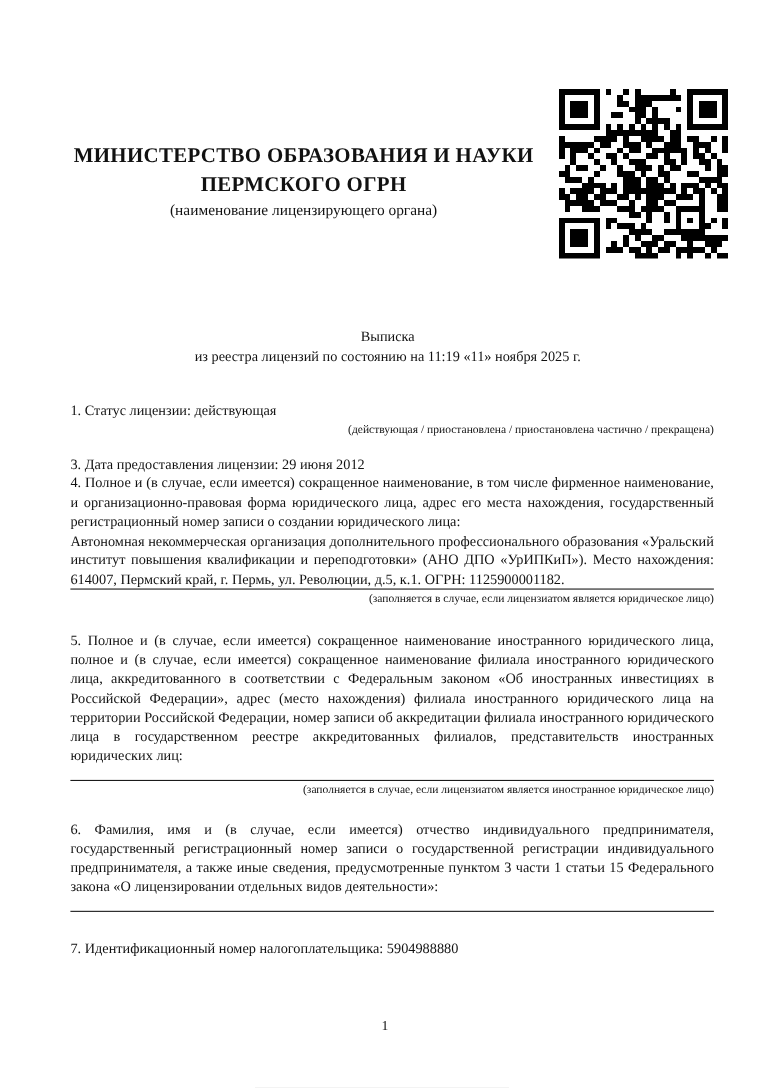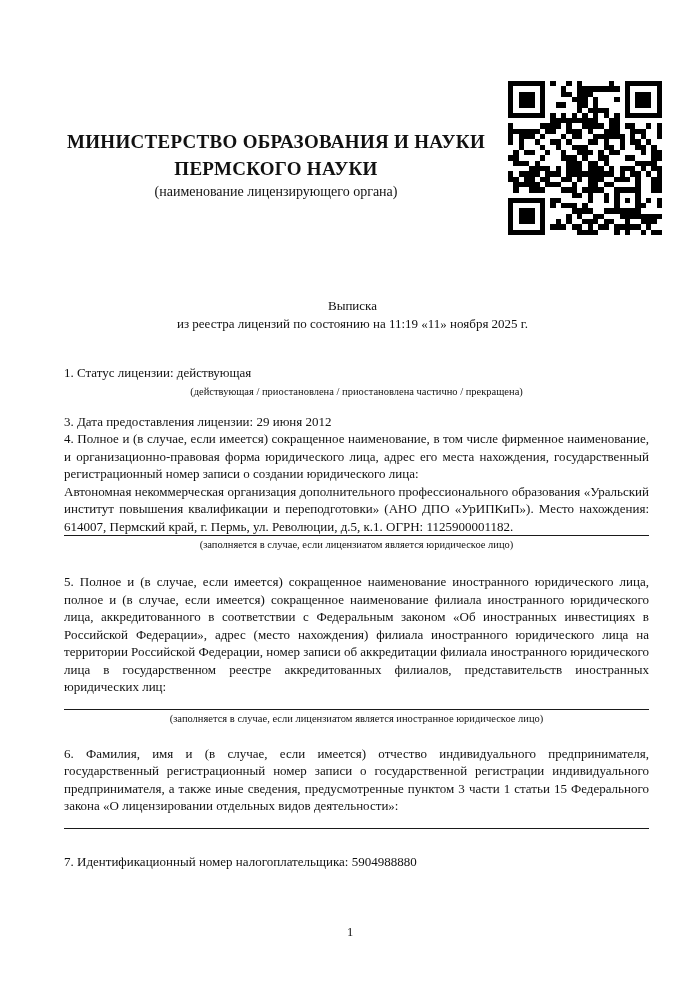--- a/index.html
+++ b/index.html
@@ -65,21 +65,21 @@
     top: 364px;
     width: 585px;
     font-size: 13px;
     line-height: 17.5px;
   }
   .para { text-align: left; }
   .just { text-align: justify; }
   .caption {
     font-size: 10.5px;
     line-height: 13px;
-    text-align: center;
+    text-align: right;
   }
   .mt-s2 { margin-top: 18px; }
   .mt-s3 { margin-top: 15px; }
   .mt-s4 { }
   .mt-s5 { margin-top: 22px; }
   .mt-s6 { margin-top: 20px; }
   .mt-s7 { margin-top: 24px; }
   .caption-gap { margin-top: 3px; }
   .underlined { border-bottom: 1.5px solid #1a1a1a; }
   .fill-line {
@@ -98,21 +98,21 @@
     font-size: 12.5px;
   }
 </style>
 </head>
 <body>
 
 <div class="page">
 
   <div class="header">
     <div class="org-name">МИНИСТЕРСТВО ОБРАЗОВАНИЯ И НАУКИ</div>
-    <div class="org-name">ПЕРМСКОГО НАУКИ</div>
+    <div class="org-name">ПЕРМСКОГО ОГРН</div>
     <div class="org-caption">(наименование лицензирующего органа)</div>
   </div>
 
   <div class="qr" id="qr">
       <svg viewBox="0 0 29 29" shape-rendering="crispEdges" fill="#000000">
         <rect width="29" height="29" fill="#ffffff"></rect>
         <rect x="0" y="0" width="1" height="1"></rect>
         <rect x="1" y="0" width="1" height="1"></rect>
         <rect x="2" y="0" width="1" height="1"></rect>
         <rect x="3" y="0" width="1" height="1"></rect>

